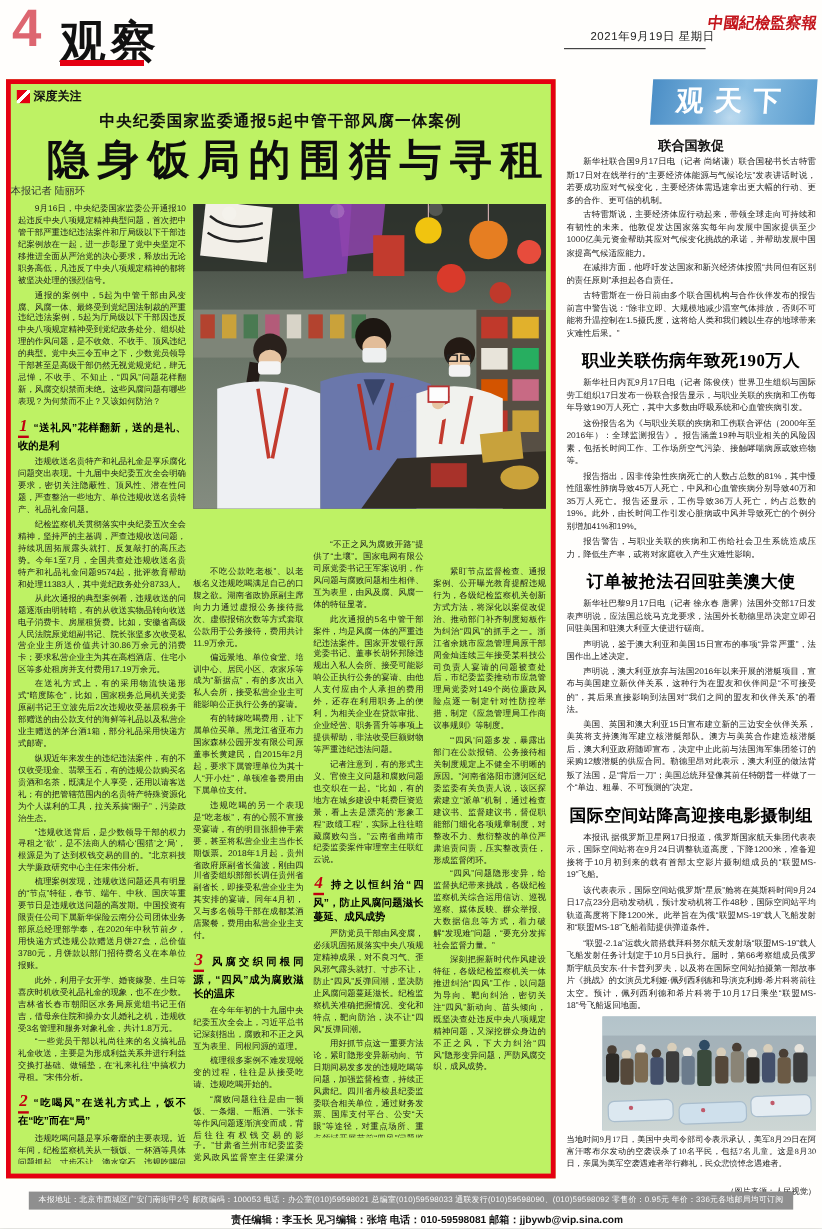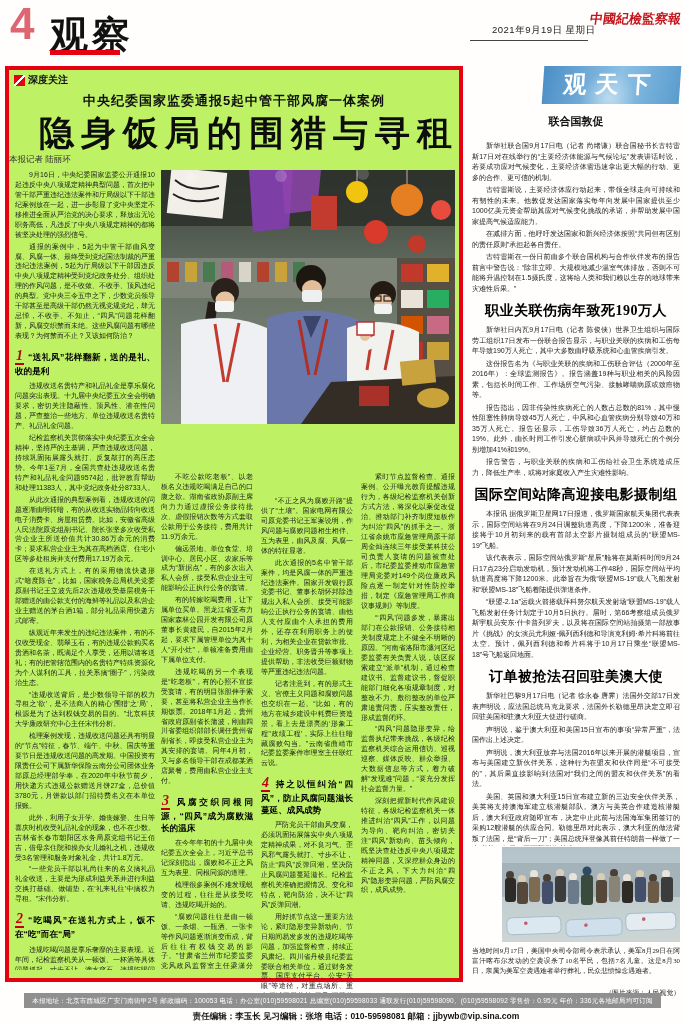--- a/index.html
+++ b/index.html
@@ -17,40 +17,40 @@
   .mainbox{position:absolute;left:5px;top:66px;width:450px;height:908px;border:4px solid #e50012;background:#bef264;}
   .tag{position:absolute;left:5px;top:3px;display:flex;align-items:center;gap:3px;font-size:10px;font-weight:bold;color:#111;}
   .tagicon{width:11px;height:11px;background:linear-gradient(135deg,#e50012 42%,#fff 42%,#fff 58%,#e50012 58%);display:inline-block;}
   .kicker{position:absolute;left:0;right:0;top:22px;text-align:center;font-size:13px;font-weight:bold;letter-spacing:1px;color:#111;}
   .headline{position:absolute;left:0;right:0;top:40px;text-align:right;font-size:35px;font-weight:900;
             font-family:"Liberation Serif",serif;letter-spacing:7px;color:#0d0d0d;}
   .byline{position:absolute;left:0;right:0;top:84px;text-align:left;font-size:8.5px;color:#333;}
   .col{position:absolute;overflow:hidden;font-size:7px;line-height:1.42;text-align:justify;color:#1b1b1b;}
   .col1{left:6px;top:100px;width:140px;height:800px;}
   .col2{left:152px;top:402px;width:92px;height:498px;}
-  .col3{left:252px;top:426px;width:92px;height:498px;}
+  .col3{left:252px;top:380px;width:92px;height:498px;}
   .col4{left:352px;top:402px;width:94px;height:498px;}
   .para{margin:0 0 2px;text-indent:2em;}
   .sec-head{margin:6px 0 4px;font-size:8.6px;font-weight:900;line-height:1.35;color:#000;}
   .sec-num{font-family:"Liberation Serif",serif;font-style:italic;font-weight:900;font-size:14px;color:#c00011;
            border-bottom:2px solid #c00011;margin-right:4px;padding:0 1px;}
   .photo{position:absolute;left:152px;top:100px;width:294px;height:254px;background:#555;}
   .photo svg{display:block;width:100%;height:100%;}
   .photocap{position:absolute;left:152px;top:358px;width:294px;height:42px;font-size:7px;line-height:1.5;
             text-align:justify;font-family:"Liberation Serif",serif;color:#222;overflow:hidden;}
   
   .sidebar{position:absolute;left:472px;top:66px;width:208px;height:908px;}
   .gtw{margin-left:71px;width:137px;height:38px;background:linear-gradient(100deg,#4b8ec6,#8cc0e4 55%,#5a9cce);
        color:#fff;font-family:"Liberation Serif",serif;font-weight:900;font-size:23px;letter-spacing:9px;
        text-align:center;line-height:38px;transform:skewX(-4deg);position:relative;overflow:hidden;}
   .gtw:before{content:"";position:absolute;left:38px;top:4px;width:56px;height:56px;border-radius:50%;
        background:radial-gradient(circle,rgba(255,255,255,.45),rgba(255,255,255,0) 70%);}
   .sb-flow{position:absolute;left:0;top:44px;width:208px;height:736px;overflow:hidden;}
   .sb-article{margin-bottom:8px;}
-  .sb-kicker{text-align:center;font-size:11px;font-weight:bold;color:#111;margin:4px 0 12px;}
+  .sb-kicker{text-align:center;font-size:11px;font-weight:bold;color:#111;margin:4px 0 2px;}
   .sb-title{text-align:center;font-size:14px;font-weight:900;font-family:"Liberation Serif",serif;
             letter-spacing:.5px;color:#000;margin:4px 0 5px;}
   .sb-para{margin:0 0 2px;font-size:7px;line-height:1.5;text-align:justify;text-indent:2em;color:#1b1b1b;}
   .sb-photo{position:absolute;left:30px;top:781px;width:178px;height:95px;background:#9fb3bd;}
   .sb-photo svg{display:block;width:100%;height:100%;}
   .sb-cap{position:absolute;left:0;top:880px;width:208px;font-size:6.8px;line-height:1.5;text-align:justify;
           font-family:"Liberation Serif",serif;color:#222;}
   .sb-credit{position:absolute;right:0;top:922px;font-size:6.8px;font-family:"Liberation Serif",serif;color:#222;}
   
   .infobar{position:absolute;left:24px;top:993px;width:637px;height:15px;background:#8f8f8f;color:#fff;
@@ -214,31 +214,31 @@
           <p class="sb-para">古特雷斯在一份日前由多个联合国机构与合作伙伴发布的报告前言中警告说：“除非立即、大规模地减少温室气体排放，否则不可能将升温控制在1.5摄氏度，这将给人类和我们赖以生存的地球带来灾难性后果。”</p>
         </div>
         <div class="sb-article">
           <div class="sb-title">职业关联伤病年致死190万人</div>
           <p class="sb-para">新华社日内瓦9月17日电（记者 陈俊侠）世界卫生组织与国际劳工组织17日发布一份联合报告显示，与职业关联的疾病和工伤每年导致190万人死亡，其中大多数由呼吸系统和心血管疾病引发。</p>
           <p class="sb-para">这份报告名为《与职业关联的疾病和工伤联合评估（2000年至2016年）：全球监测报告》。报告涵盖19种与职业相关的风险因素，包括长时间工作、工作场所空气污染、接触哮喘病原或致癌物等。</p>
           <p class="sb-para">报告指出，因非传染性疾病死亡的人数占总数的81%，其中慢性阻塞性肺病导致45万人死亡，中风和心血管疾病分别导致40万和35万人死亡。报告还显示，工伤导致36万人死亡，约占总数的19%。此外，由长时间工作引发心脏病或中风并导致死亡的个例分别增加41%和19%。</p>
           <p class="sb-para">报告警告，与职业关联的疾病和工伤给社会卫生系统造成压力，降低生产率，或将对家庭收入产生灾难性影响。</p>
         </div>
         <div class="sb-article">
-          <div class="sb-title">国际空间站降高迎接电影摄制组</div>
-          <p class="sb-para">本报讯 据俄罗斯卫星网17日报道，俄罗斯国家航天集团代表表示，国际空间站将在9月24日调整轨道高度，下降1200米，准备迎接将于10月初到来的载有首部太空影片摄制组成员的“联盟MS-19”飞船。</p>
-          <p class="sb-para">该代表表示，国际空间站俄罗斯“星辰”舱将在莫斯科时间9月24日17点23分启动发动机，预计发动机将工作48秒，国际空间站平均轨道高度将下降1200米。此举旨在为俄“联盟MS-19”载人飞船发射和“联盟MS-18”飞船着陆提供弹道条件。</p>
-          <p class="sb-para">“联盟-2.1a”运载火箭搭载拜科努尔航天发射场“联盟MS-19”载人飞船发射任务计划定于10月5日执行。届时，第66考察组成员俄罗斯宇航员安东·什卡普列罗夫，以及将在国际空间站拍摄第一部故事片《挑战》的女演员尤利娅·佩列西利德和导演克利姆·希片科将前往太空。预计，佩列西利德和希片科将于10月17日乘坐“联盟MS-18”号飞船返回地面。</p>
-        </div>
-        <div class="sb-article">
           <div class="sb-title">订单被抢法召回驻美澳大使</div>
           <p class="sb-para">新华社巴黎9月17日电（记者 徐永春 唐霁）法国外交部17日发表声明说，应法国总统马克龙要求，法国外长勒德里昂决定立即召回驻美国和驻澳大利亚大使进行磋商。</p>
           <p class="sb-para">声明说，鉴于澳大利亚和美国15日宣布的事项“异常严重”，法国作出上述决定。</p>
           <p class="sb-para">声明说，澳大利亚放弃与法国2016年以来开展的潜艇项目，宣布与美国建立新伙伴关系，这种行为在盟友和伙伴间是“不可接受的”，其后果直接影响到法国对“我们之间的盟友和伙伴关系”的看法。</p>
           <p class="sb-para">美国、英国和澳大利亚15日宣布建立新的三边安全伙伴关系，美英将支持澳海军建立核潜艇部队。澳方与美英合作建造核潜艇后，澳大利亚政府随即宣布，决定中止此前与法国海军集团签订的采购12艘潜艇的供应合同。勒德里昂对此表示，澳大利亚的做法背叛了法国，是“背后一刀”；美国总统拜登像其前任特朗普一样做了一个“单边、粗暴、不可预测的”决定。</p>
+        </div>
+        <div class="sb-article">
+          <div class="sb-title">国际空间站降高迎接电影摄制组</div>
+          <p class="sb-para">本报讯 据俄罗斯卫星网17日报道，俄罗斯国家航天集团代表表示，国际空间站将在9月24日调整轨道高度，下降1200米，准备迎接将于10月初到来的载有首部太空影片摄制组成员的“联盟MS-19”飞船。</p>
+          <p class="sb-para">该代表表示，国际空间站俄罗斯“星辰”舱将在莫斯科时间9月24日17点23分启动发动机，预计发动机将工作48秒，国际空间站平均轨道高度将下降1200米。此举旨在为俄“联盟MS-19”载人飞船发射和“联盟MS-18”飞船着陆提供弹道条件。</p>
+          <p class="sb-para">“联盟-2.1a”运载火箭搭载拜科努尔航天发射场“联盟MS-19”载人飞船发射任务计划定于10月5日执行。届时，第66考察组成员俄罗斯宇航员安东·什卡普列罗夫，以及将在国际空间站拍摄第一部故事片《挑战》的女演员尤利娅·佩列西利德和导演克利姆·希片科将前往太空。预计，佩列西利德和希片科将于10月17日乘坐“联盟MS-18”号飞船返回地面。</p>
         </div>
       </div>
     <div class="sb-photo">
       <svg viewBox="0 0 178 95" preserveAspectRatio="none">
         <defs>
           <linearGradient id="sg" x1="0" y1="0" x2="0" y2="1">
             <stop offset="0" stop-color="#b3c3ca"></stop>
               <stop offset="1" stop-color="#cdd6d4"></stop>
           </linearGradient>
         </defs>

